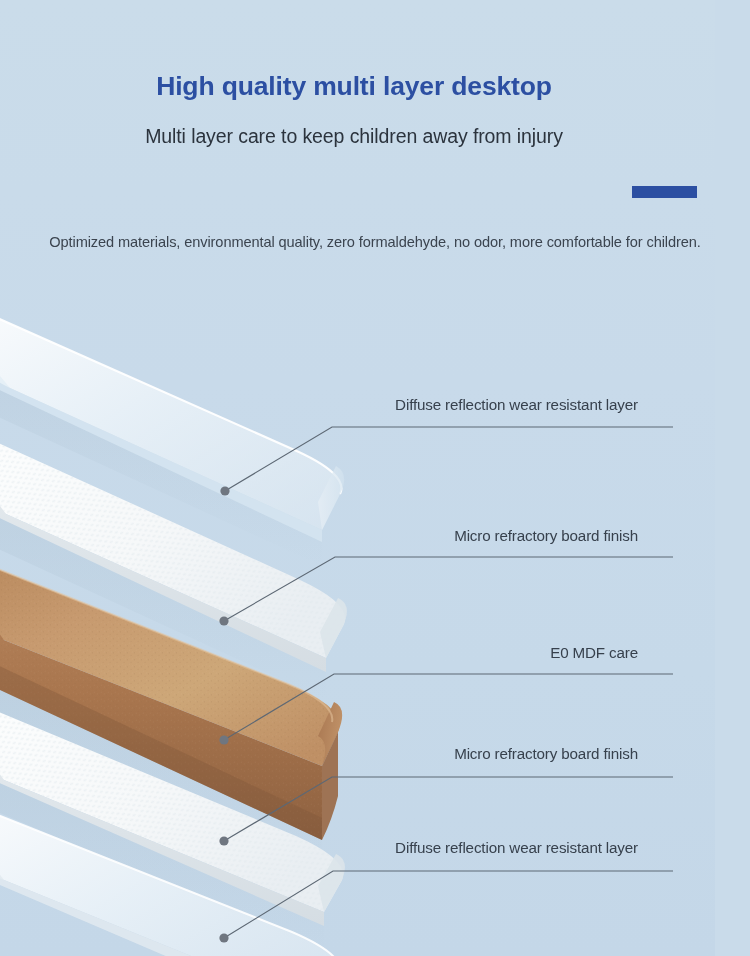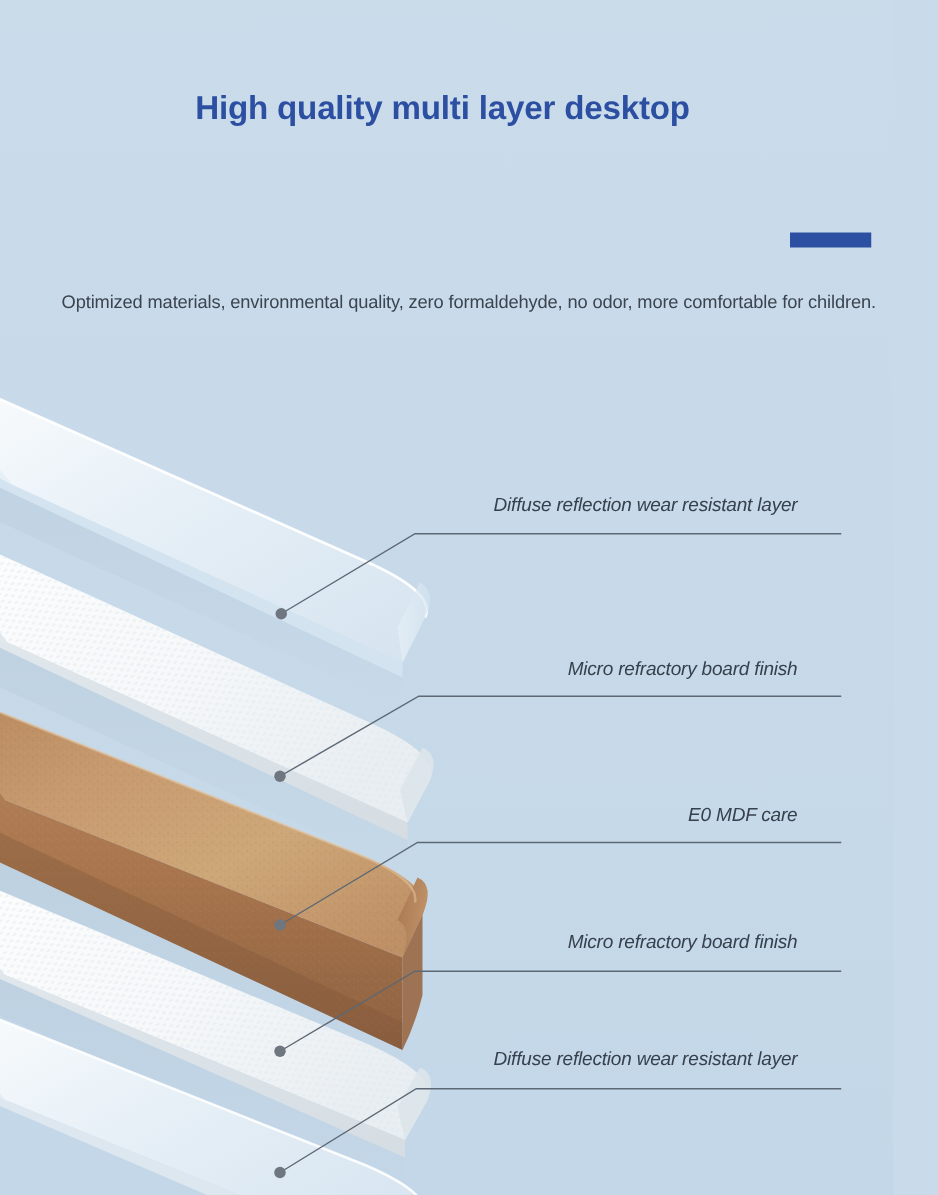--- a/index.html
+++ b/index.html
@@ -114,21 +114,20 @@
 
   .callout-label {
     position: absolute;
     right: 77px;
     text-align: right;
     color: #37414d;
     font-size: 15.2px;
     letter-spacing: -0.15px;
     white-space: nowrap;
     z-index: 35;
-    font-style: italic;
   }
 </style>
 </head>
 <body>
 
 <div id="page">
 
   <div class="bg-sheen"></div>
 
   <div class="stack">
@@ -239,20 +238,21 @@
       <g>
         <path d="M -30 524 L 292 652 Q 348 676 340 696 L 324 730 L 4 600 Q -30 586 -30 556 Z" fill="url(#filmTop)"></path>
         <path d="M -30 524 L 292 652 Q 348 676 340 696" fill="none" stroke="#ffffff" stroke-opacity="0.9" stroke-width="2"></path>
         <path d="M -30 556 L 4 600 L 324 730 L 324 744 L -30 592 Z" fill="#e2eaf0" opacity="0.85"></path>
       </g>
     </svg>
   </div>
 
   <div class="header">
     <h1 class="headline">High quality multi layer desktop</h1>
+    <h2 class="subtitle">Multi layer care to keep children away from injury</h2>
   </div>
 
   <div class="accent-bar"></div>
 
   <p class="desc">Optimized materials, environmental quality, zero formaldehyde, no odor, more comfortable for children.</p>
 
   <div class="callouts">
     <svg viewBox="0 0 750 956" xmlns="http://www.w3.org/2000/svg">
       <g stroke="#5d6874" stroke-width="1.15" fill="none">
         <path d="M 225 491 L 332 427 L 673 427"></path>

